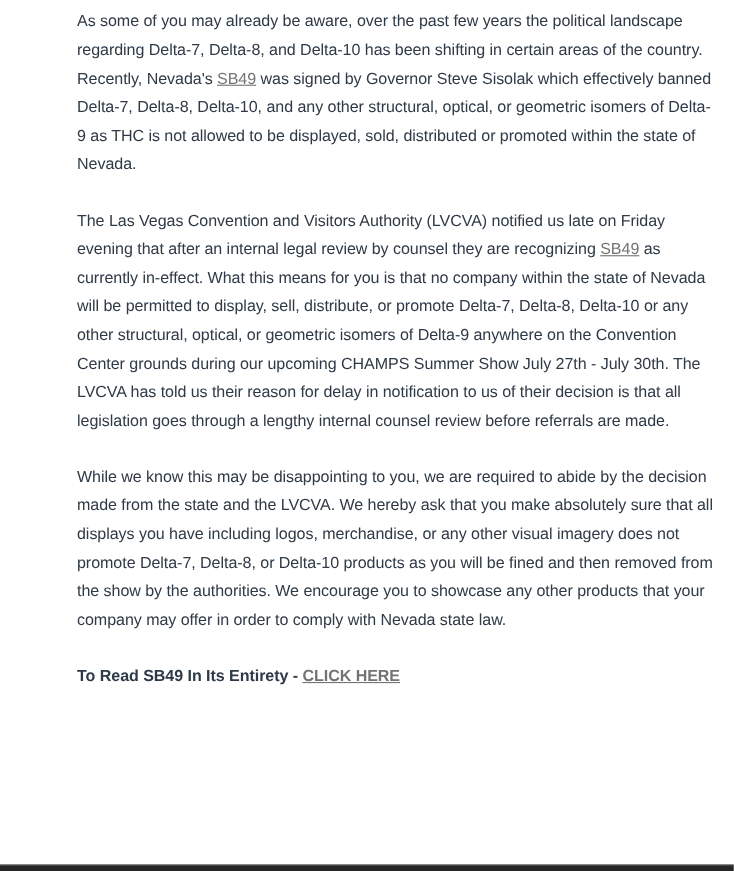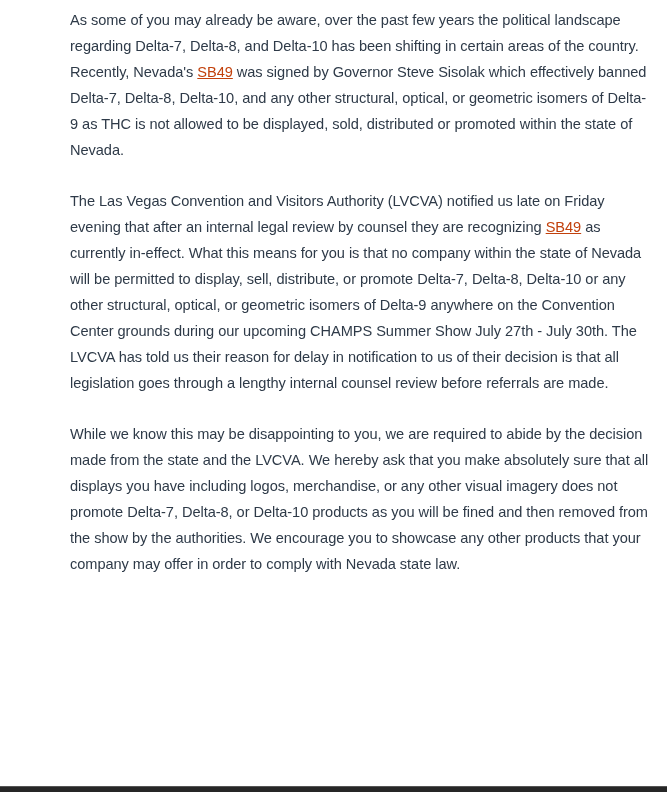--- a/index.html
+++ b/index.html
@@ -25,21 +25,21 @@
       letter-spacing: -0.05px;
     }
     .para {
       margin: 0 0 25px 0;
     }
     .para.heading {
       font-weight: bold;
       margin-bottom: 25px;
     }
     a.link {
-      color: #c2410c;
+      color: #737373;
       text-decoration: underline;
     }
     a.link.bold {
       font-weight: bold;
     }
     .bottom-bar {
       position: absolute;
       left: 0;
       bottom: 0;
       width: 667px;
@@ -51,16 +51,17 @@
 </head>
 <body>
 
 <div class="content">
   <p class="para"><span>As some of you may already be aware, over the past few years the political landscape regarding Delta-7, Delta-8, and Delta-10 has been shifting in certain areas of the country. Recently, Nevada's </span><a class="link" href="#">SB49</a><span> was signed by Governor Steve Sisolak which effectively banned Delta-7, Delta-8, Delta-10, and any other structural, optical, or geometric isomers of Delta-9 as THC is not allowed to be displayed, sold, distributed or promoted within the state of Nevada.</span></p>
 
   <p class="para"><span>The Las Vegas Convention and Visitors Authority (LVCVA) notified us late on Friday evening that after an internal legal review by counsel they are recognizing </span><a class="link" href="#">SB49</a><span> as currently in-effect. What this means for you is that no company within the state of Nevada will be permitted to display, sell, distribute, or promote Delta-7, Delta-8, Delta-10 or any other structural, optical, or geometric isomers of Delta-9 anywhere on the Convention Center grounds during our upcoming CHAMPS Summer Show July 27th - July 30th. The LVCVA has told us their reason for delay in notification to us of their decision is that all legislation goes through a lengthy internal counsel review before referrals are made.</span></p>
 
   <p class="para"><span>While we know this may be disappointing to you, we are required to abide by the decision made from the state and the LVCVA. We hereby ask that you make absolutely sure that all displays you have including logos, merchandise, or any other visual imagery does not promote Delta-7, Delta-8, or Delta-10 products as you will be fined and then removed from the show by the authorities. We encourage you to showcase any other products that your company may offer in order to comply with Nevada state law.</span></p>
 
+  <p class="para heading"><span>To Read SB49 In Its Entirety - </span><a class="link bold" href="#">CLICK HERE</a></p>
 
 </div>
 
 <div class="bottom-bar"></div>
 
 </body></html>

